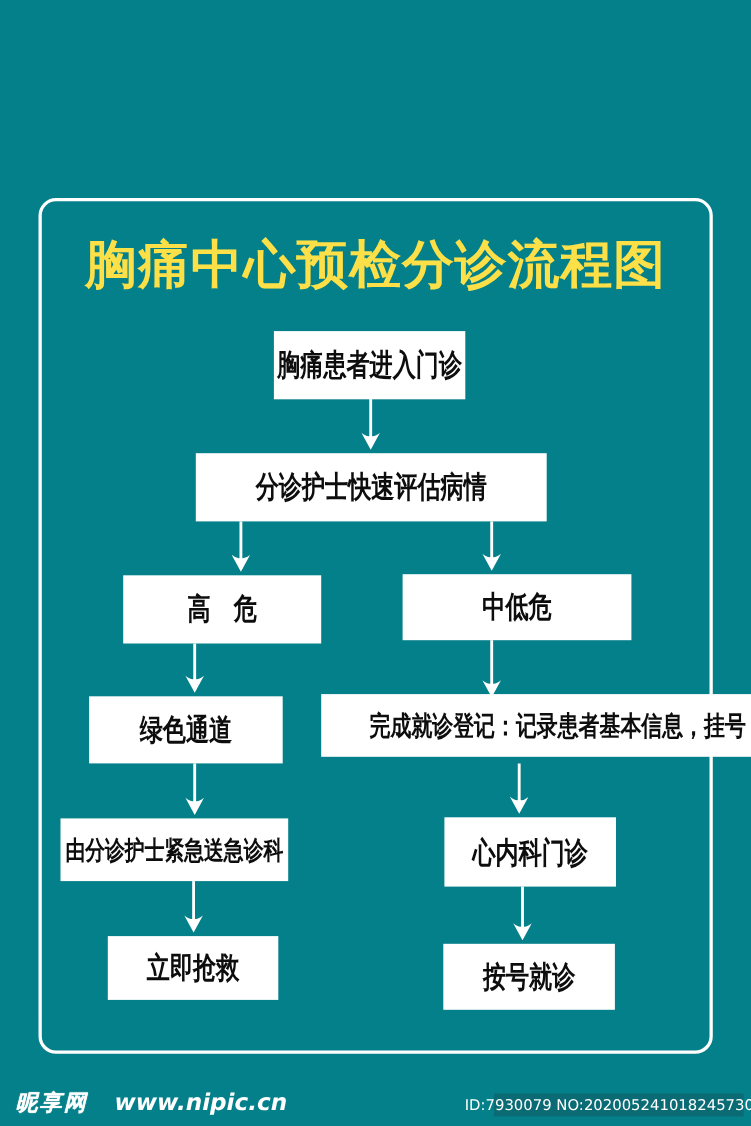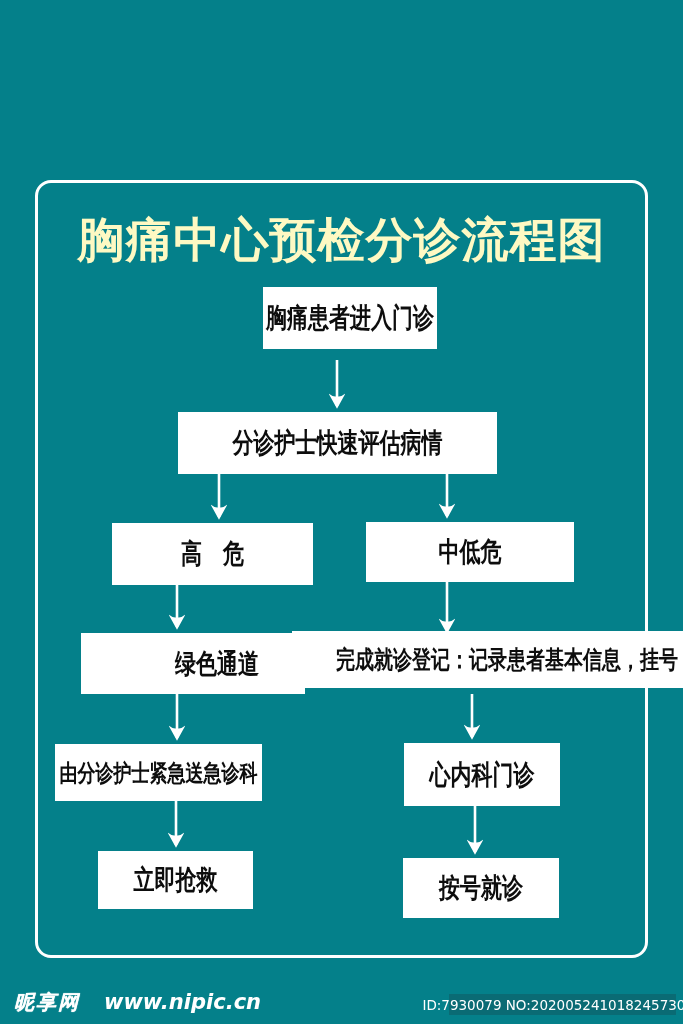--- a/index.html
+++ b/index.html
@@ -12,35 +12,35 @@
   
   .frame{
     position:absolute;left:35px;top:180px;width:607px;height:772px;
     border:3px solid #ffffff;border-radius:16px;
   }
   
   .title{
     position:absolute;left:35px;top:205px;width:613px;height:70px;
     display:flex;align-items:center;justify-content:center;
     font-family:"DejaVu Serif","Liberation Serif",serif;
-    font-weight:bold;font-size:47px;color:#fef9c3;
+    font-weight:bold;font-size:47px;color:#fde047;
     letter-spacing:1px;white-space:nowrap;
   }
   
   .node{
     position:absolute;background:#ffffff;
     display:flex;align-items:center;justify-content:center;
     color:#0d0d0d;font-weight:bold;white-space:nowrap;
   }
   .node .txt{display:inline-block;transform:scaleY(1.3);}
-  .n0{left:249px;top:287px;width:174px;height:62px;font-size:21px;margin-left:14px;}
+  .n0{left:249px;top:301px;width:174px;height:62px;font-size:21px;}
   .n1{left:178px;top:412px;width:319px;height:62px;font-size:21px;}
-  .n2{left:112px;top:523px;width:201px;height:62px;font-size:21px;}
+  .n2{left:112px;top:523px;width:180px;height:62px;font-size:21px;}
   .n3{left:366px;top:522px;width:208px;height:60px;font-size:21px;}
-  .n4{left:81px; top:633px;width:176px;height:61px;font-size:21px;padding-left:48px;}
+  .n4{left:81px; top:633px;width:176px;height:61px;font-size:21px;}
   .n5{left:255px;top:631px;width:430px;height:57px;font-size:19px;margin-left:37px;}
   .n6{left:55px; top:744px;width:207px;height:57px;font-size:18px;}
   .n7{left:404px;top:743px;width:156px;height:63px;font-size:21px;}
   .n8{left:98px; top:851px;width:155px;height:58px;font-size:21px;justify-content:center;}
   .n9{left:403px;top:858px;width:156px;height:60px;font-size:21px;}
   
   svg.arrows{position:absolute;left:0;top:0;pointer-events:none;}
   svg.arrows line{stroke:#ffffff;stroke-width:2.6px;}
   
   .footer-logo{

